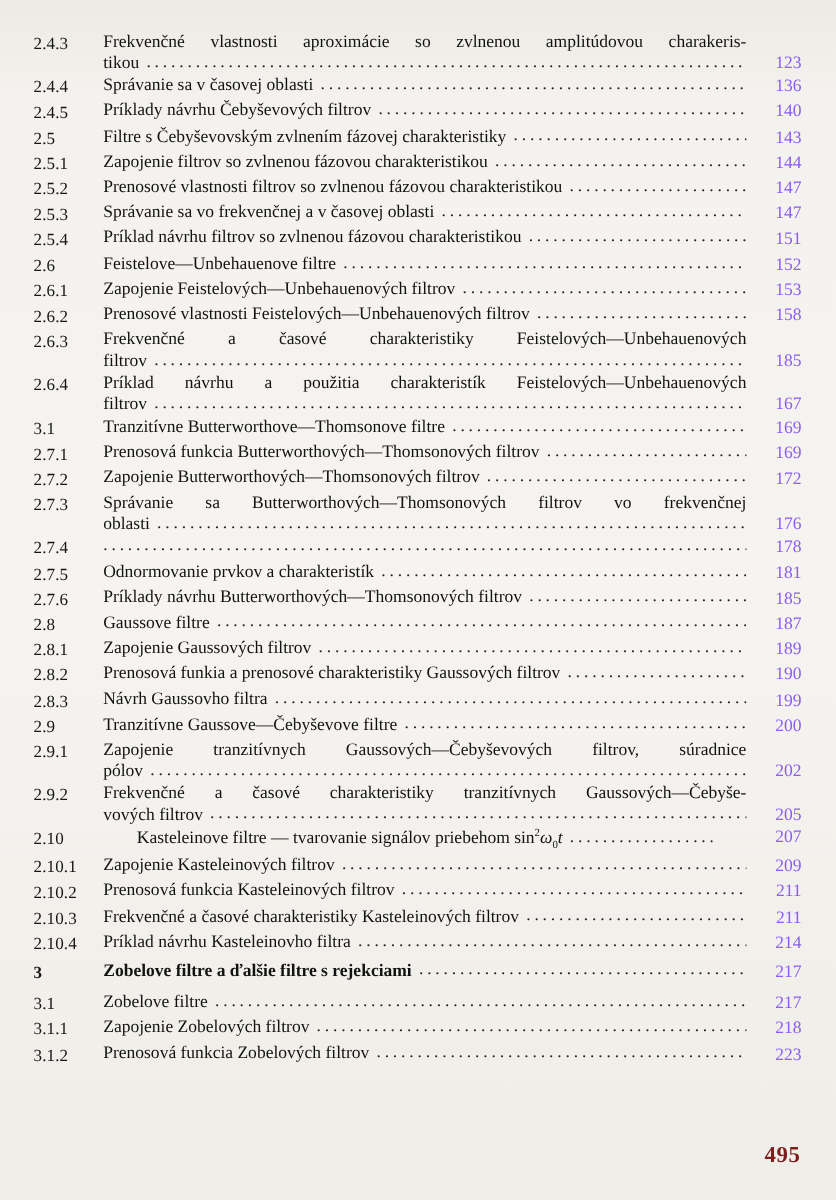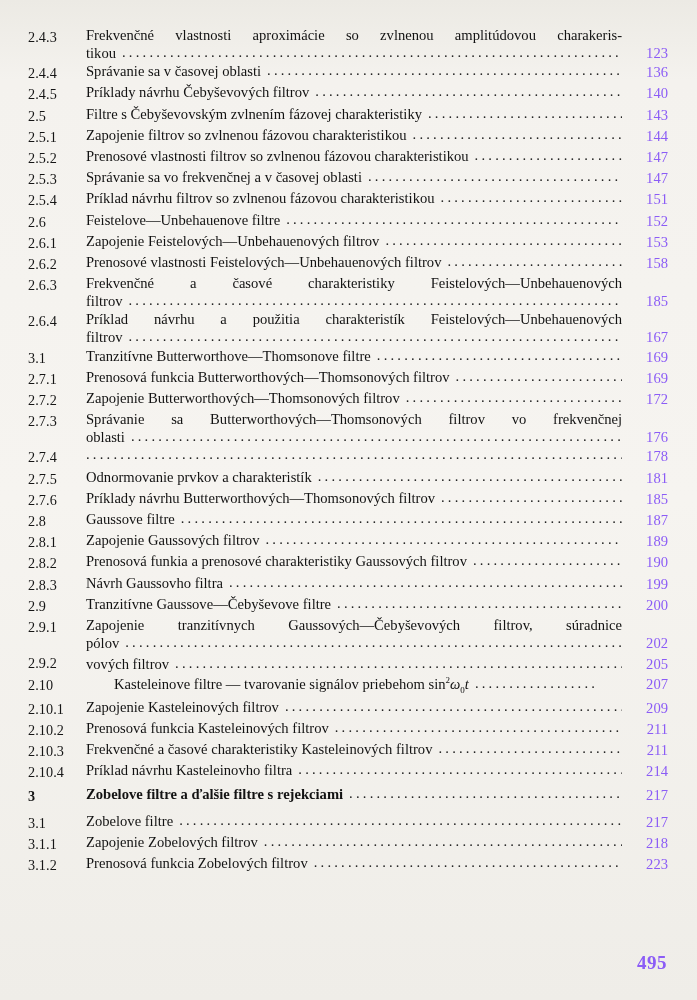--- a/index.html
+++ b/index.html
@@ -111,21 +111,21 @@
   }
   .bold .ttext, .bold .num {
     font-weight: bold;
   }
   .folio {
     position: absolute;
     right: 30px;
     bottom: 26px;
     font-size: 19px;
     font-weight: bold;
-    color: #8b5cf6;
+    color: #7f1d1d;
     letter-spacing: 0.5px;
   }
   sub, sup {
     font-size: 9px;
   }
   .ital {
     font-style: italic;
   }
 </style>
 </head>
@@ -405,20 +405,23 @@
           <div class="cont" style="margin-top: 3px;">
             <span class="ctext">pólov</span>
             <span class="dots">........................................................................................................................</span>
           </div>
         </div>
         <div class="pg">202</div>
       </div>
       <div class="row two" style="margin-bottom: 4px;">
         <div class="num">2.9.2</div>
         <div class="mid">
+          <div class="titleline">
+            <span class="ttext justify">Frekvenčné a časové charakteristiky tranzitívnych Gaussových—Čebyše-</span>
+          </div>
           <div class="cont" style="margin-top: 3px; text-align: center;">
             <span class="ctext">vových filtrov</span>
             <span class="dots">........................................................................................................................</span>
           </div>
         </div>
         <div class="pg">205</div>
       </div>
       <div class="row" style="margin-bottom: 5px; gap: 28px;">
         <div class="num">2.10</div>
         <div class="mid">

